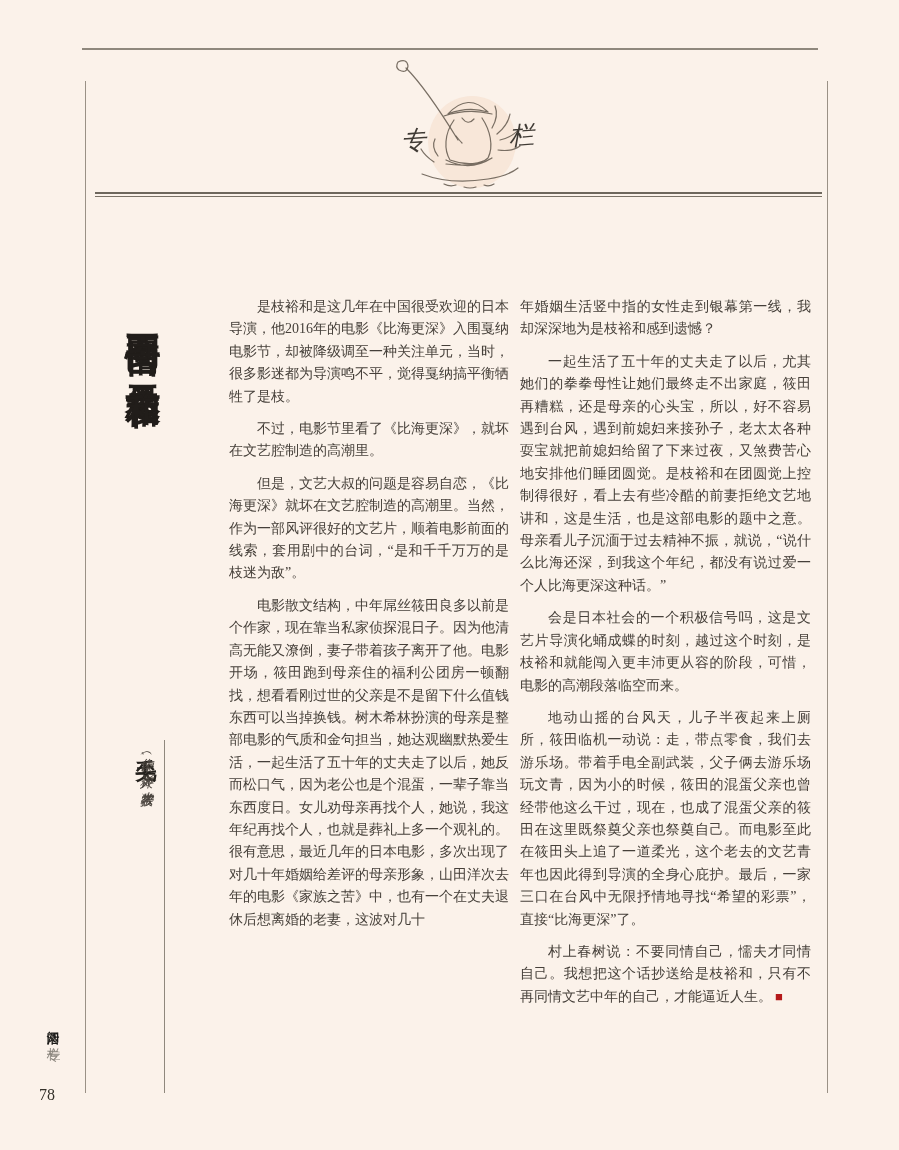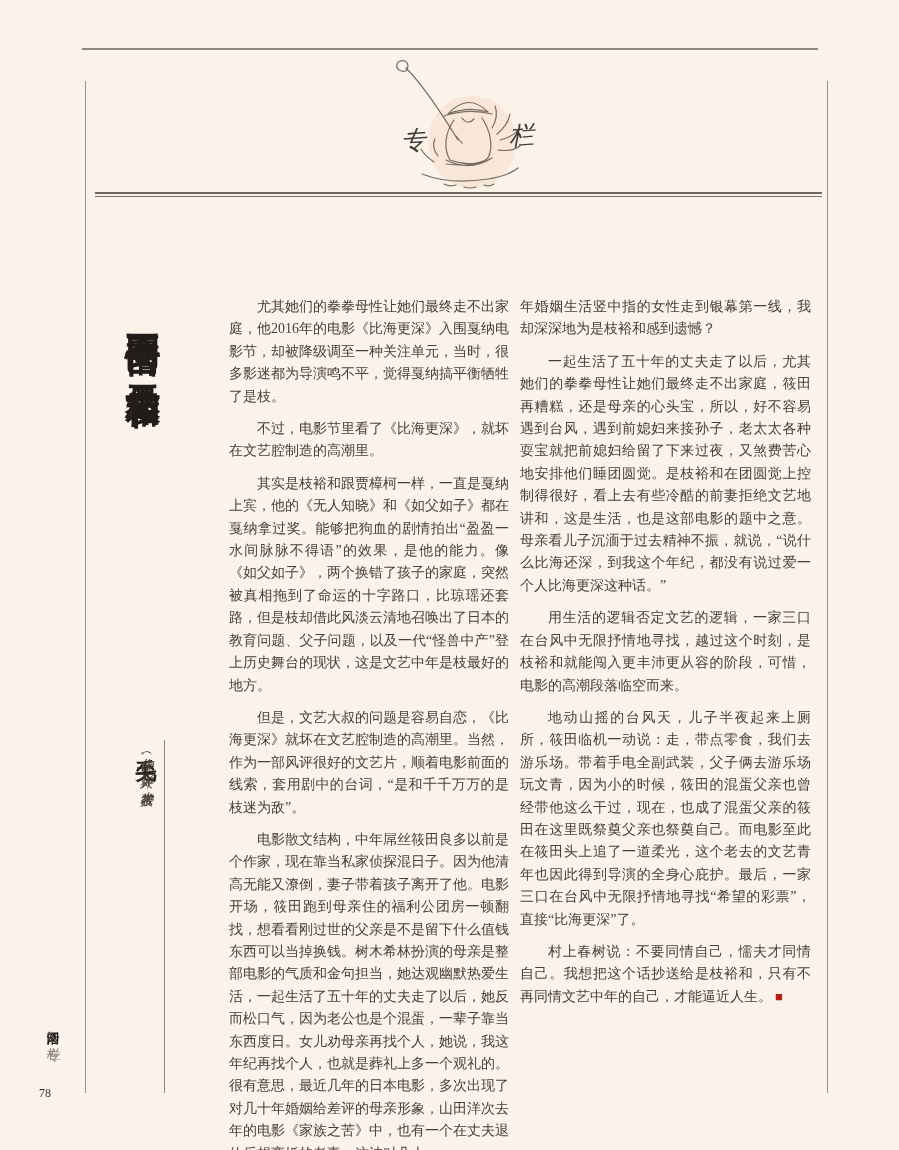--- a/index.html
+++ b/index.html
@@ -54,21 +54,21 @@
   .body-col p.no-indent{text-indent:0;}
   .end-mark{color:#b5191a;font-size:13px;margin-left:3px;}
   
   .footer-label{
     position:absolute;left:45px;top:1021px;height:70px;
     writing-mode:vertical-rl;font-size:12.5px;line-height:16px;letter-spacing:1px;
   }
   .footer-label .mag{font-weight:700;color:#1d1c1a;}
   .footer-label .sep{color:#8b867e;}
   .footer-label .sec{color:#8b867e;font-size:13.5px;}
-  .page-number{position:absolute;left:39px;top:1086px;font-size:12px;color:#333029;}
+  .page-number{position:absolute;left:39px;top:1086px;font-size:16px;color:#333029;}
   svg .ink{stroke:#6a6055;stroke-width:1.2;fill:none;stroke-linecap:round;stroke-linejoin:round;opacity:.9;}
 </style>
 </head>
 <body>
 
 <div class="page">
 
   <div class="top-rule"></div>
 
   <div class="illu">
@@ -111,30 +111,29 @@
   <div class="vline right-frame"></div>
   <div class="vline title-divider"></div>
 
   <div class="article-title">不要同情自己：关于是枝裕和</div>
 
   <div class="author">
     <span class="name">毛尖</span><span class="bio">（作家、影评人、大学教授）</span>
   </div>
 
   <div class="body-col col1">
-      <p>尤其她们的拳拳母性让她们最终走不出家庭，他2016年的电影《比海更深》入围戛纳电影节，却被降级调至一种关注单元，当时，很多影迷都为导演鸣不平，觉得戛纳搞平衡牺牲了是枝。</p>
+      <p>是枝裕和是这几年在中国很受欢迎的日本导演，他2016年的电影《比海更深》入围戛纳电影节，却被降级调至一种关注单元，当时，很多影迷都为导演鸣不平，觉得戛纳搞平衡牺牲了是枝。</p>
       <p>不过，电影节里看了《比海更深》，就坏在文艺腔制造的高潮里。</p>
-      <p>其实是枝裕和跟贾樟柯一样，一直是戛纳上宾，他的《无人知晓》和《如父如子》都在戛纳拿过奖。能够把狗血的剧情拍出“盈盈一水间脉脉不得语”的效果，是他的能力。像《如父如子》，两个换错了孩子的家庭，突然被真相拖到了命运的十字路口，比琼瑶还套路，但是枝却借此风淡云清地召唤出了日本的教育问题、父子问题，以及一代“怪兽中产”登上历史舞台的现状，这是文艺中年是枝最好的地方。</p>
       <p>但是，文艺大叔的问题是容易自恋，《比海更深》就坏在文艺腔制造的高潮里。当然，作为一部风评很好的文艺片，顺着电影前面的线索，套用剧中的台词，“是和千千万万的是枝迷为敌”。</p>
       <p>电影散文结构，中年屌丝筱田良多以前是个作家，现在靠当私家侦探混日子。因为他清高无能又潦倒，妻子带着孩子离开了他。电影开场，筱田跑到母亲住的福利公团房一顿翻找，想看看刚过世的父亲是不是留下什么值钱东西可以当掉换钱。树木希林扮演的母亲是整部电影的气质和金句担当，她达观幽默热爱生活，一起生活了五十年的丈夫走了以后，她反而松口气，因为老公也是个混蛋，一辈子靠当东西度日。女儿劝母亲再找个人，她说，我这年纪再找个人，也就是葬礼上多一个观礼的。很有意思，最近几年的日本电影，多次出现了对几十年婚姻给差评的母亲形象，山田洋次去年的电影《家族之苦》中，也有一个在丈夫退休后想离婚的老妻，这波对几十</p>
     </div>
   <div class="body-col col2">
       <p class="no-indent">年婚姻生活竖中指的女性走到银幕第一线，我却深深地为是枝裕和感到遗憾？</p>
       <p>一起生活了五十年的丈夫走了以后，尤其她们的拳拳母性让她们最终走不出家庭，筱田再糟糕，还是母亲的心头宝，所以，好不容易遇到台风，遇到前媳妇来接孙子，老太太各种耍宝就把前媳妇给留了下来过夜，又煞费苦心地安排他们睡团圆觉。是枝裕和在团圆觉上控制得很好，看上去有些冷酷的前妻拒绝文艺地讲和，这是生活，也是这部电影的题中之意。母亲看儿子沉湎于过去精神不振，就说，“说什么比海还深，到我这个年纪，都没有说过爱一个人比海更深这种话。”</p>
-      <p>用生活的逻辑否定文艺的逻辑，一家三口在台风中无限抒情地寻找，越过这个时刻，是枝裕和就能闯入更丰沛更从容的阶段，可惜，电影的高潮段落临空而来。</p>
+      <p>会是日本社会的一个积极信号吗，这是文艺片导演化蛹成蝶的时刻，越过这个时刻，是枝裕和就能闯入更丰沛更从容的阶段，可惜，电影的高潮段落临空而来。</p>
       <p>地动山摇的台风天，儿子半夜起来上厕所，筱田临机一动说：走，带点零食，我们去游乐场。带着手电全副武装，父子俩去游乐场玩文青，因为小的时候，筱田的混蛋父亲也曾经带他这么干过，现在，也成了混蛋父亲的筱田在这里既祭奠父亲也祭奠自己。而电影至此在筱田头上追了一道柔光，这个老去的文艺青年也因此得到导演的全身心庇护。最后，一家三口在台风中无限抒情地寻找“希望的彩票”，直接“比海更深”了。</p>
       <p>村上春树说：不要同情自己，懦夫才同情自己。我想把这个话抄送给是枝裕和，只有不再同情文艺中年的自己，才能逼近人生。<span class="end-mark">■</span></p>
     </div>
 
   <div class="footer-label">
     <span class="mag">阅活</span><span class="sep">＼</span><span class="sec">专栏</span>
   </div>
   <div class="page-number">78</div>
 
 </div>

